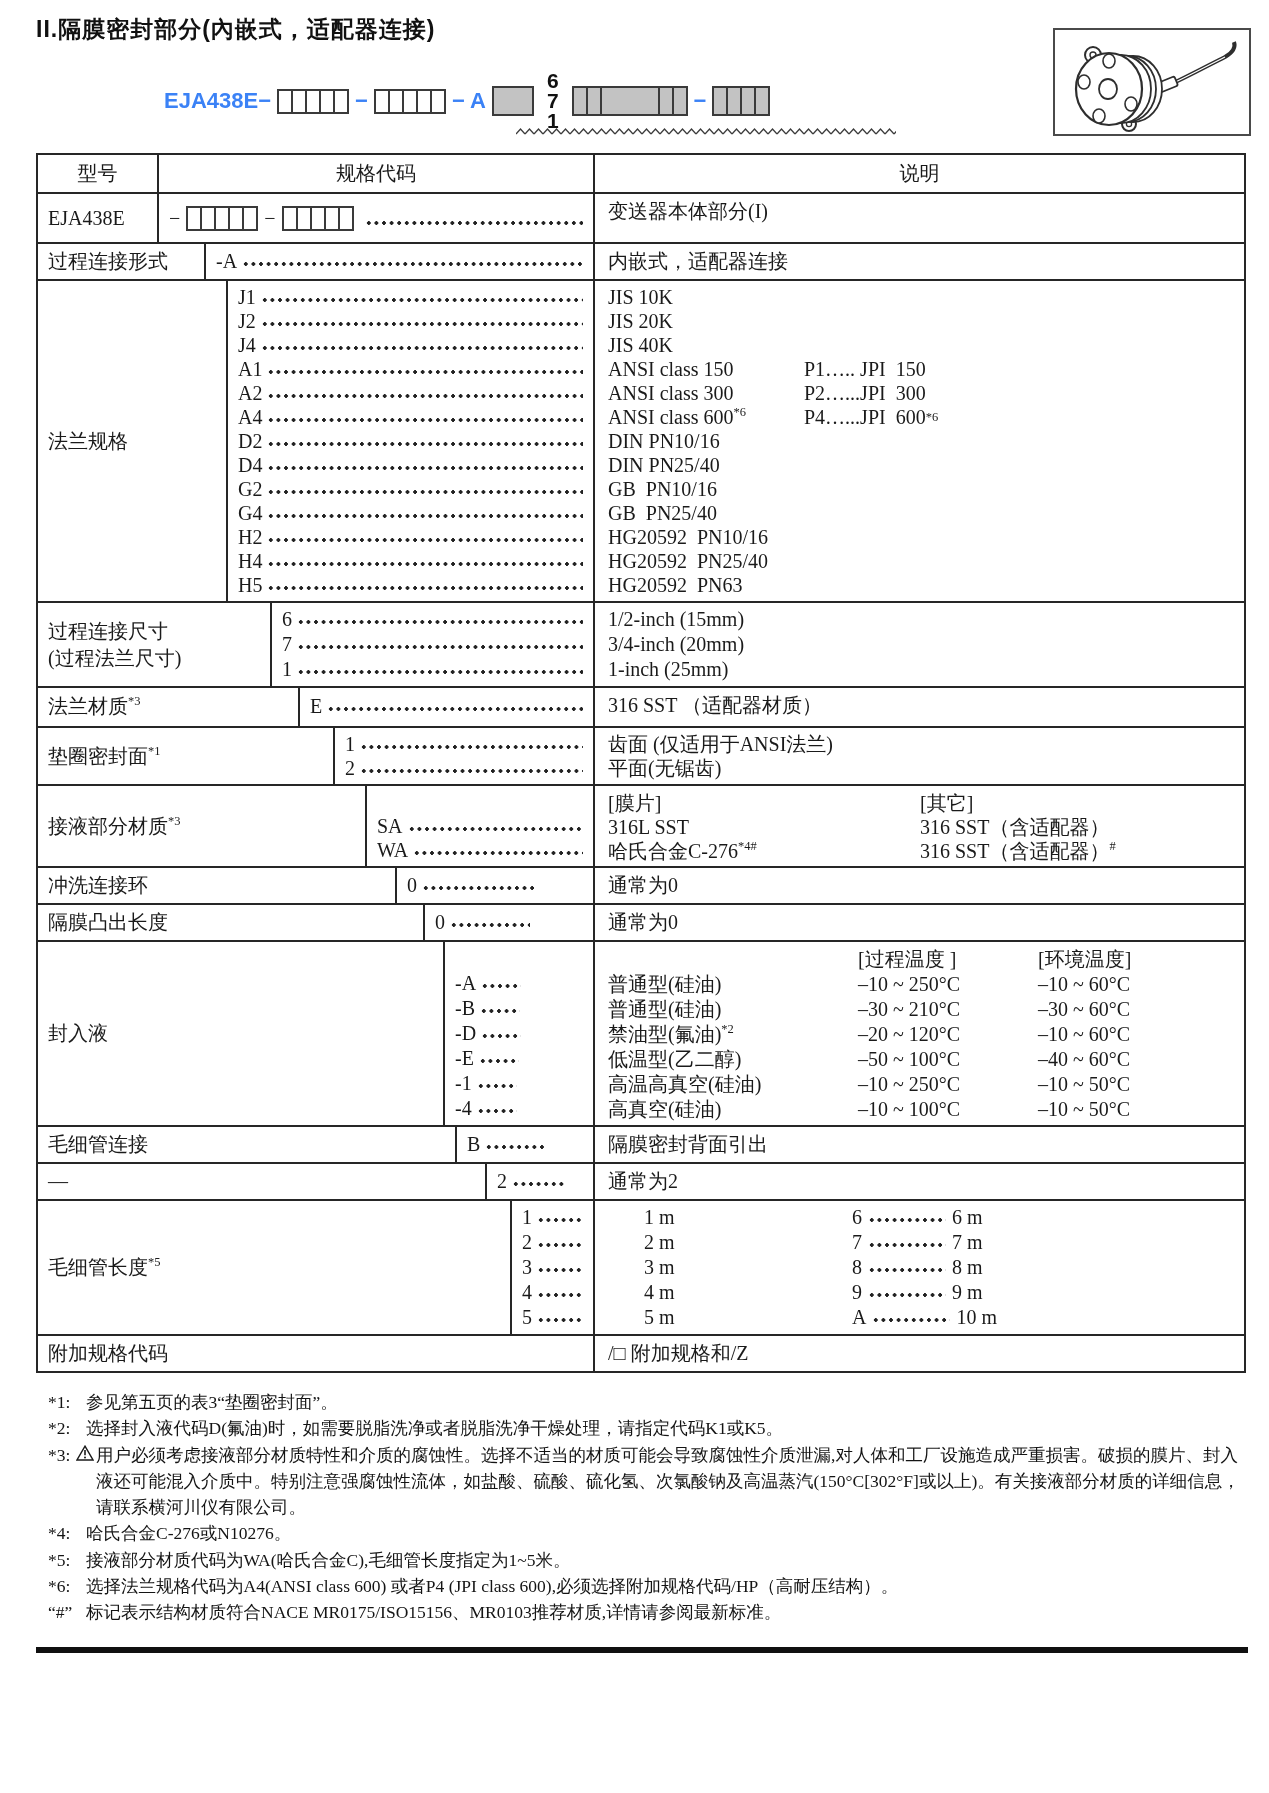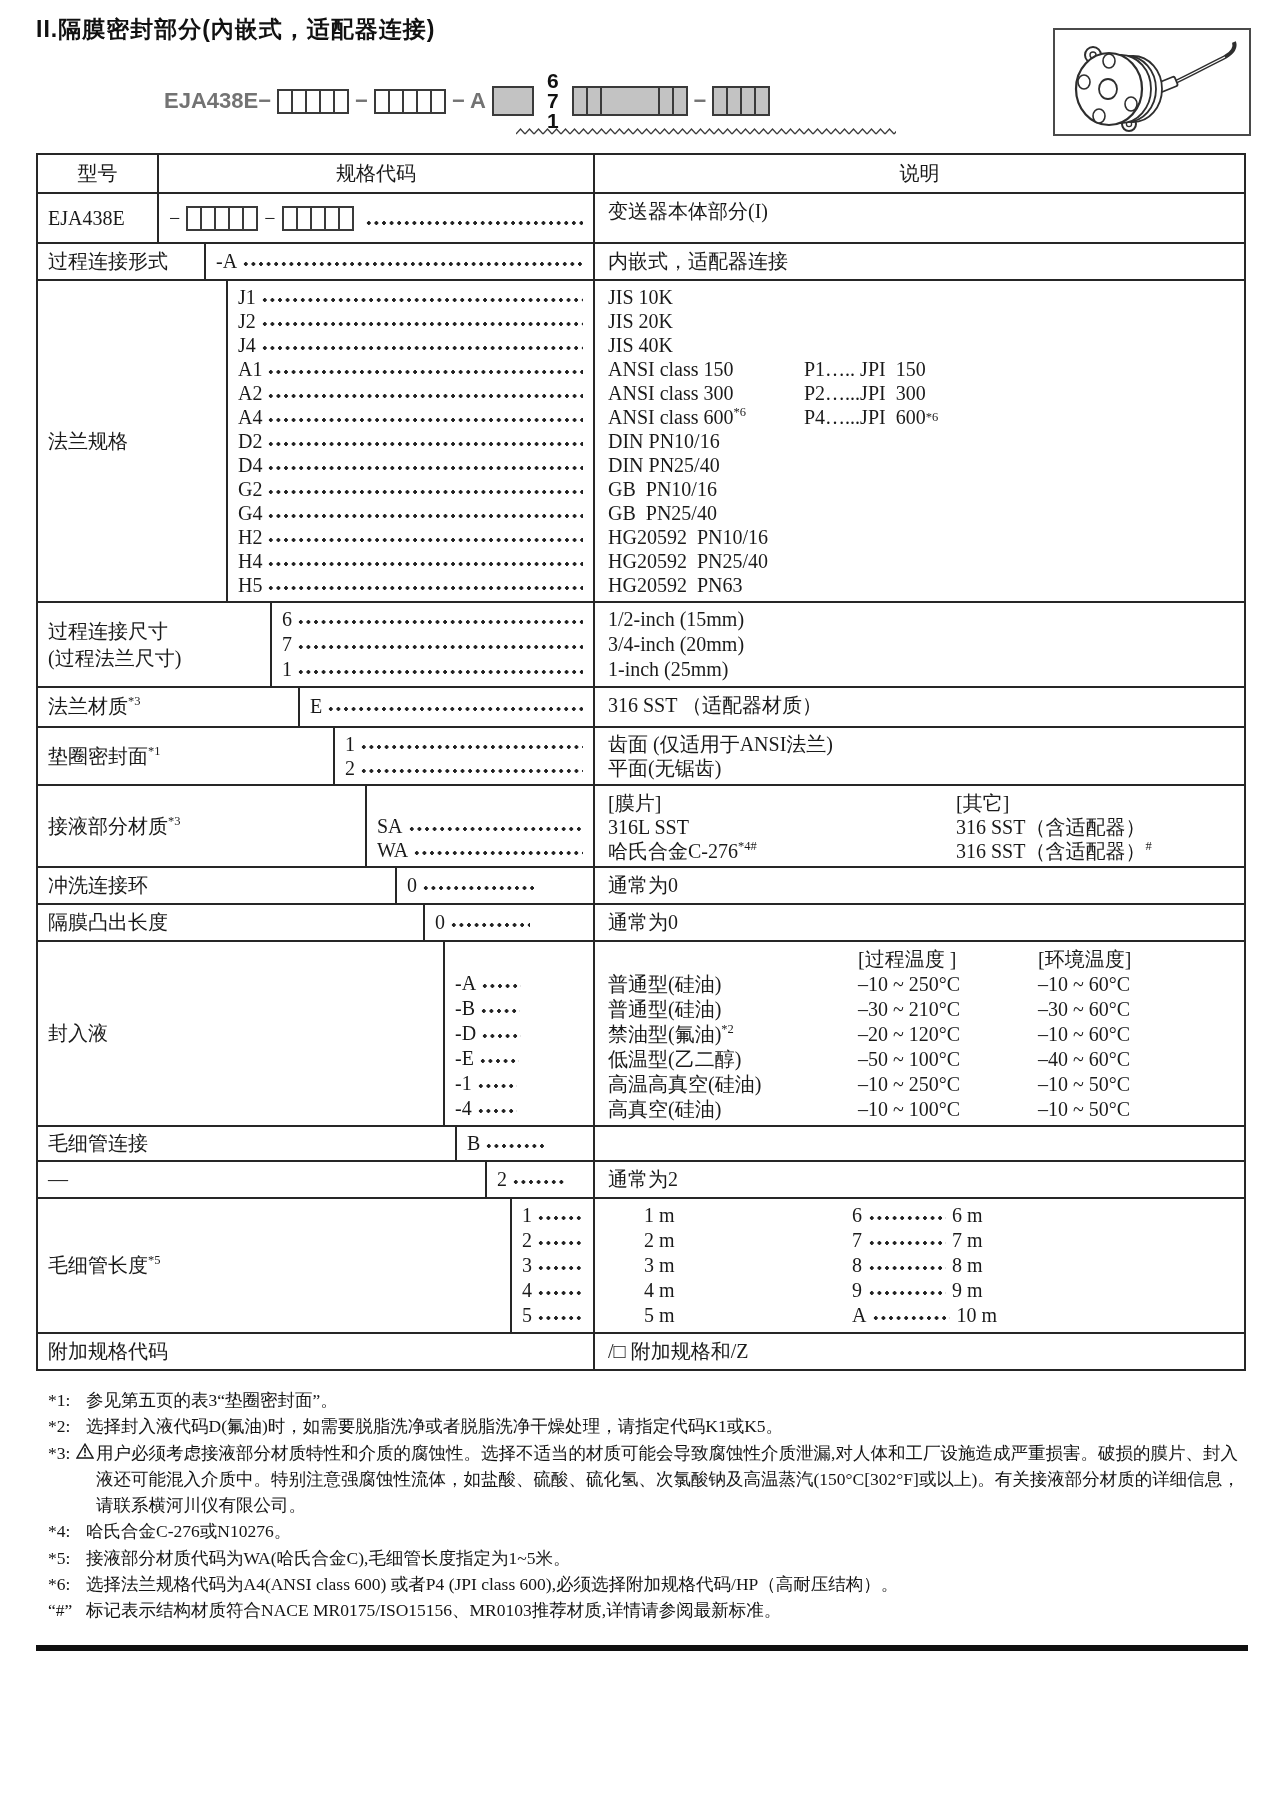--- a/index.html
+++ b/index.html
@@ -17,21 +17,21 @@
     font-weight:bold; font-size:23px; letter-spacing:1px; color:#111;
   }
 
   
   .diagram {
     margin:34px 0 30px 128px; display:flex; align-items:center;
     position:relative; width:fit-content; height:44px;
   }
   .mtext {
     font-family:"Liberation Sans","DejaVu Sans",sans-serif;
-    font-weight:bold; font-size:22px; white-space:pre; color:#737373;
+    font-weight:bold; font-size:22px; white-space:pre; color:#3b82f6;
   }
   .boxgrp { display:flex; margin:0 6px; }
   .cbox { width:16px; height:25px; border:2px solid #3a3a3a; background:#fff; margin-left:-2px; }
   .cbox:first-child { margin-left:0; }
   .cbox.g { background:#c3c3c3; border-color:#3a3a3a; }
   .cbox.big { width:42px; height:30px; }
   .cbox.wide { width:60px; }
   .cbox.tall { height:30px; }
   .stack671 {
     display:flex; flex-direction:column; align-items:center; margin:0 7px;
@@ -72,21 +72,21 @@
     background-size:7.6px 7.6px; background-position:0 64%; background-repeat:repeat-x;
   }
   .leader.l40 { flex:0 0 40px; }
   .leader.l52 { flex:0 0 52px; }
   .leader.l60 { flex:0 0 60px; }
   .leader.l80 { flex:0 0 80px; }
   .leader.l112 { flex:0 0 112px; }
   .leader.mid { flex:0 0 78px; margin:0 6px; }
 
   .d-main { display:inline-block; width:196px; white-space:pre; }
-  .wt-grid { display:grid; grid-template-columns:312px auto; width:100%;gap:36px; }
+  .wt-grid { display:grid; grid-template-columns:312px auto; width:100%; }
   .fl-grid { display:grid; grid-template-columns:250px 180px auto; width:100%; }
   .cap-grid { display:grid; grid-template-columns:208px auto; width:100%;margin-left:36px; }
   .cap-right { display:flex; align-items:center; width:250px; }
 
   
   .footnotes { margin-top:16px; font-size:17.5px; line-height:1.5; color:#141414; }
   .fn { display:flex; align-items:flex-start; }
   .fn-label { flex:0 0 50px; padding-left:12px; white-space:pre; }
   .fn-body { flex:1; }
   .warn-icon { display:inline-block; vertical-align:-2px; margin-right:2px; }
@@ -536,20 +536,23 @@
     <div class="trow" style="--w:419px">
       <div class="lcell">
           <span class="dt">毛细管连接</span>
         </div>
       <div class="ccell">
         <div class="cline">
             <span class="ct">B</span>
             <span class="leader l60"></span>
           </div>
       </div>
+      <div class="dcell">
+          <span class="dt">隔膜密封背面引出</span>
+        </div>
     </div>
 
     <div class="trow" style="--w:449px">
       <div class="lcell">
           <span class="dt">—</span>
         </div>
       <div class="ccell">
         <div class="cline">
             <span class="ct">2</span>
             <span class="leader l52"></span>

